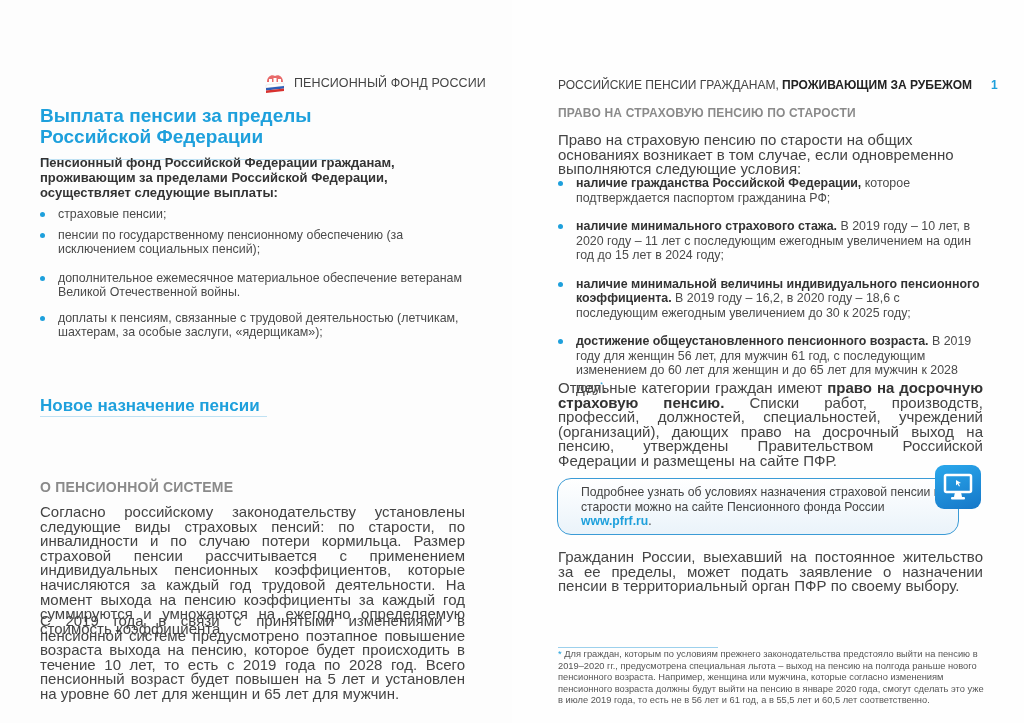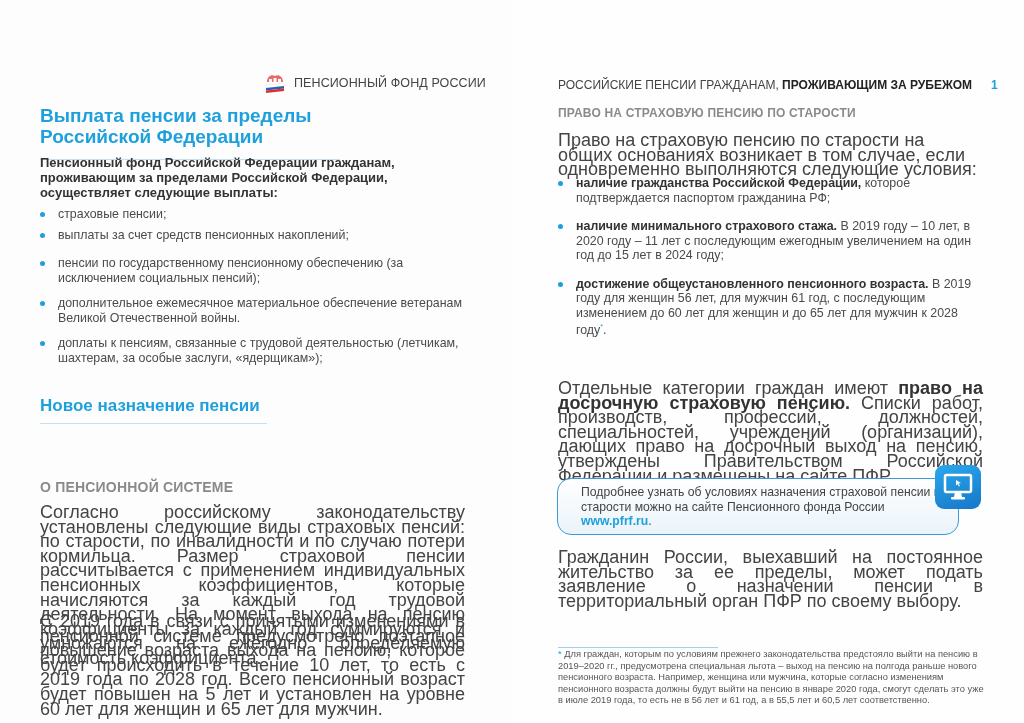--- a/index.html
+++ b/index.html
@@ -34,24 +34,24 @@
     position: absolute; left: 0; top: 5px; width: 5px; height: 5px; border-radius: 50%; background: #1ea0dc;
   }
   .lbullets { left: 40px; top: 207px; }
   .lbullets li { margin-bottom: 11px; }
   .lbullets li:nth-child(1) { margin-bottom: 6px; }
   .lbullets li:nth-child(2) { margin-bottom: 14px; }
 
   .h2 {
     position: absolute; left: 40px; top: 396px; width: 227px;
     color: #1ea0dc; font-weight: bold; font-size: 17px; line-height: 20px;
-    padding-bottom: 7px; border-bottom: 1px solid #bfe1f3;
+    padding-bottom: 0; border-bottom: 1px solid #bfe1f3;
   }
   .p {
-    position: absolute; font-size: 18px; line-height: 14.6px; color: #444; text-align: justify;
+    position: absolute; font-size: 15px; line-height: 14.6px; color: #444; text-align: justify;
   }
   .p1 { left: 40px; top: 424px; width: 425px; }
   .h3 {
     position: absolute; left: 40px; top: 479px; font-size: 14px; font-weight: bold; color: #8a8a8a; letter-spacing: 0.2px;
   }
   .p2 { left: 40px; top: 505px; width: 425px; }
   .p3 { left: 40px; top: 614px; width: 425px; }
 
   
   .rhead { position: absolute; left: 46px; top: 78px; font-size: 12px; color: #444; }
@@ -106,21 +106,20 @@
       <path d="M2 17.5 L20 15.5 L20 18 L2 20 Z" fill="#d8312e"></path>
     </svg>
     <span class="lhead-text">ПЕНСИОННЫЙ ФОНД РОССИИ</span>
   </div>
 
   <div class="h1">Выплата пенсии за пределы Российской Федерации</div>
   <div class="intro">Пенсионный фонд Российской Федерации гражданам, проживающим за пределами Российской Федерации, осуществляет следующие выплаты:</div>
 
   <ul class="bl lbullets">
     <li><span class="dot"></span><span>страховые пенсии;</span></li>
-    <li><span class="dot"></span><span>выплаты за счет средств пенсионных накоплений;</span></li>
     <li><span class="dot"></span><span>пенсии по государственному пенсионному обеспечению (за исключением социальных пенсий);</span></li>
     <li><span class="dot"></span><span>дополнительное ежемесячное материальное обеспечение ветеранам Великой Отечественной войны.</span></li>
     <li><span class="dot"></span><span>доплаты к пенсиям, связанные с трудовой деятельностью (летчикам, шахтерам, за особые заслуги, «ядерщикам»);</span></li>
   </ul>
 
   <div class="h2">Новое назначение пенсии</div>
 
   <div class="h3">О ПЕНСИОННОЙ СИСТЕМЕ</div>
   <div class="p p2">Согласно российскому законодательству установлены следующие виды страховых пенсий: по старости, по инвалидности и по случаю потери кормильца. Размер страховой пенсии рассчитывается с применением индивидуальных пенсионных коэффициентов, которые начисляются за каждый год трудовой деятельности. На момент выхода на пенсию коэффициенты за каждый год суммируются и умножаются на ежегодно определяемую стоимость коэффициента.</div>
   <div class="p p3">С 2019 года в связи с принятыми изменениями в пенсионной системе предусмотрено поэтапное повышение возраста выхода на пенсию, которое будет происходить в течение 10 лет, то есть с 2019 года по 2028 год. Всего пенсионный возраст будет повышен на 5 лет и установлен на уровне 60 лет для женщин и 65 лет для мужчин.</div>
@@ -131,20 +130,21 @@
     <span>РОССИЙСКИЕ ПЕНСИИ ГРАЖДАНАМ, </span><b>ПРОЖИВАЮЩИМ ЗА РУБЕЖОМ</b>
   </div>
   <div class="pagenum">1</div>
 
   <div class="rh3">ПРАВО НА СТРАХОВУЮ ПЕНСИЮ ПО СТАРОСТИ</div>
   <div class="p rp1">Право на страховую пенсию по старости на общих основаниях возникает в том случае, если одновременно выполняются следующие условия:</div>
 
   <ul class="bl rbullets">
     <li><span class="dot"></span><b>наличие гражданства Российской Федерации,</b><span> которое подтверждается паспортом гражданина РФ;</span></li>
     <li><span class="dot"></span><b>наличие минимального страхового стажа.</b><span> В 2019 году – 10 лет, в 2020 году – 11 лет с последующим ежегодным увеличением на один год до 15 лет в 2024 году;</span></li>
+    <li><span class="dot"></span><b>наличие минимальной величины индивидуального пенсионного коэффициента.</b><span> В 2019 году – 16,2, в 2020 году – 18,6 с последующим ежегодным увеличением до 30 к 2025 году;</span></li>
     <li><span class="dot"></span><b>достижение общеустановленного пенсионного возраста.</b><span> В 2019 году для женщин 56 лет, для мужчин 61 год, с последующим изменением до 60 лет для женщин и до 65 лет для мужчин к 2028 году</span><sup class="ast2">*</sup><span>.</span></li>
   </ul>
 
   <div class="p rp2">
     <span>Отдельные категории граждан имеют </span><b>право на досрочную страховую пенсию.</b><span> Списки работ, производств, профессий, должностей, специальностей, учреждений (организаций), дающих право на досрочный выход на пенсию, утверждены Правительством Российской Федерации и размещены на сайте ПФР.</span>
   </div>
 
   <div class="infobox"></div>
   <div class="infobox-text">
     <span>Подробнее узнать об условиях назначения страховой пенсии по старости можно на сайте Пенсионного фонда России </span><span class="link">www.pfrf.ru</span><span>.</span>

